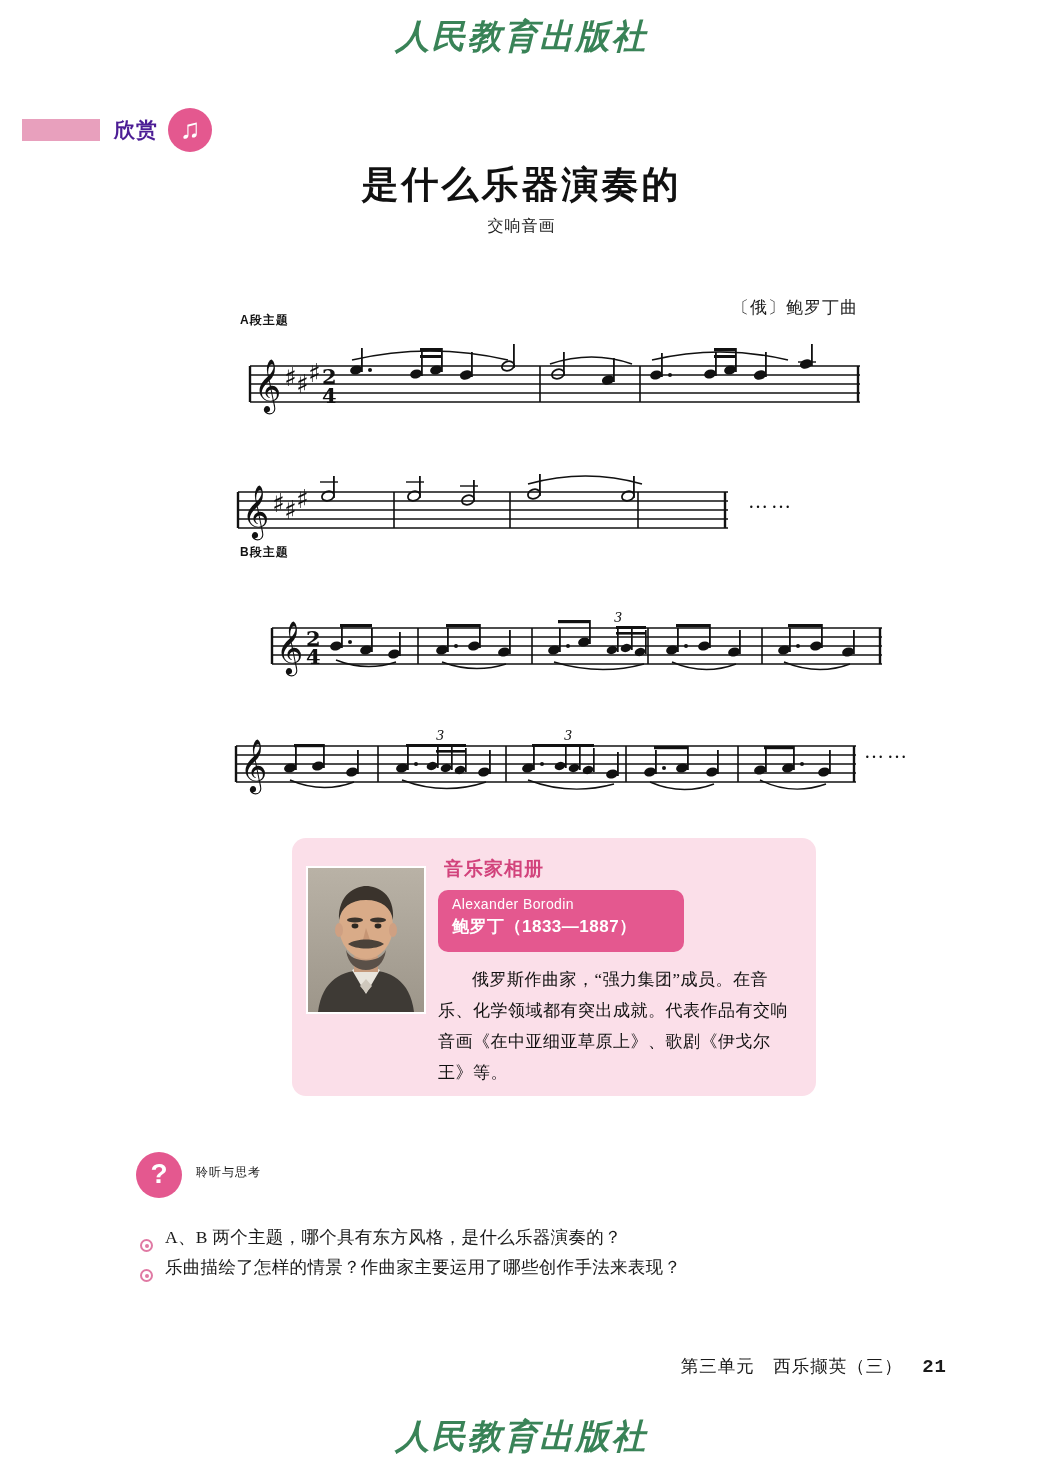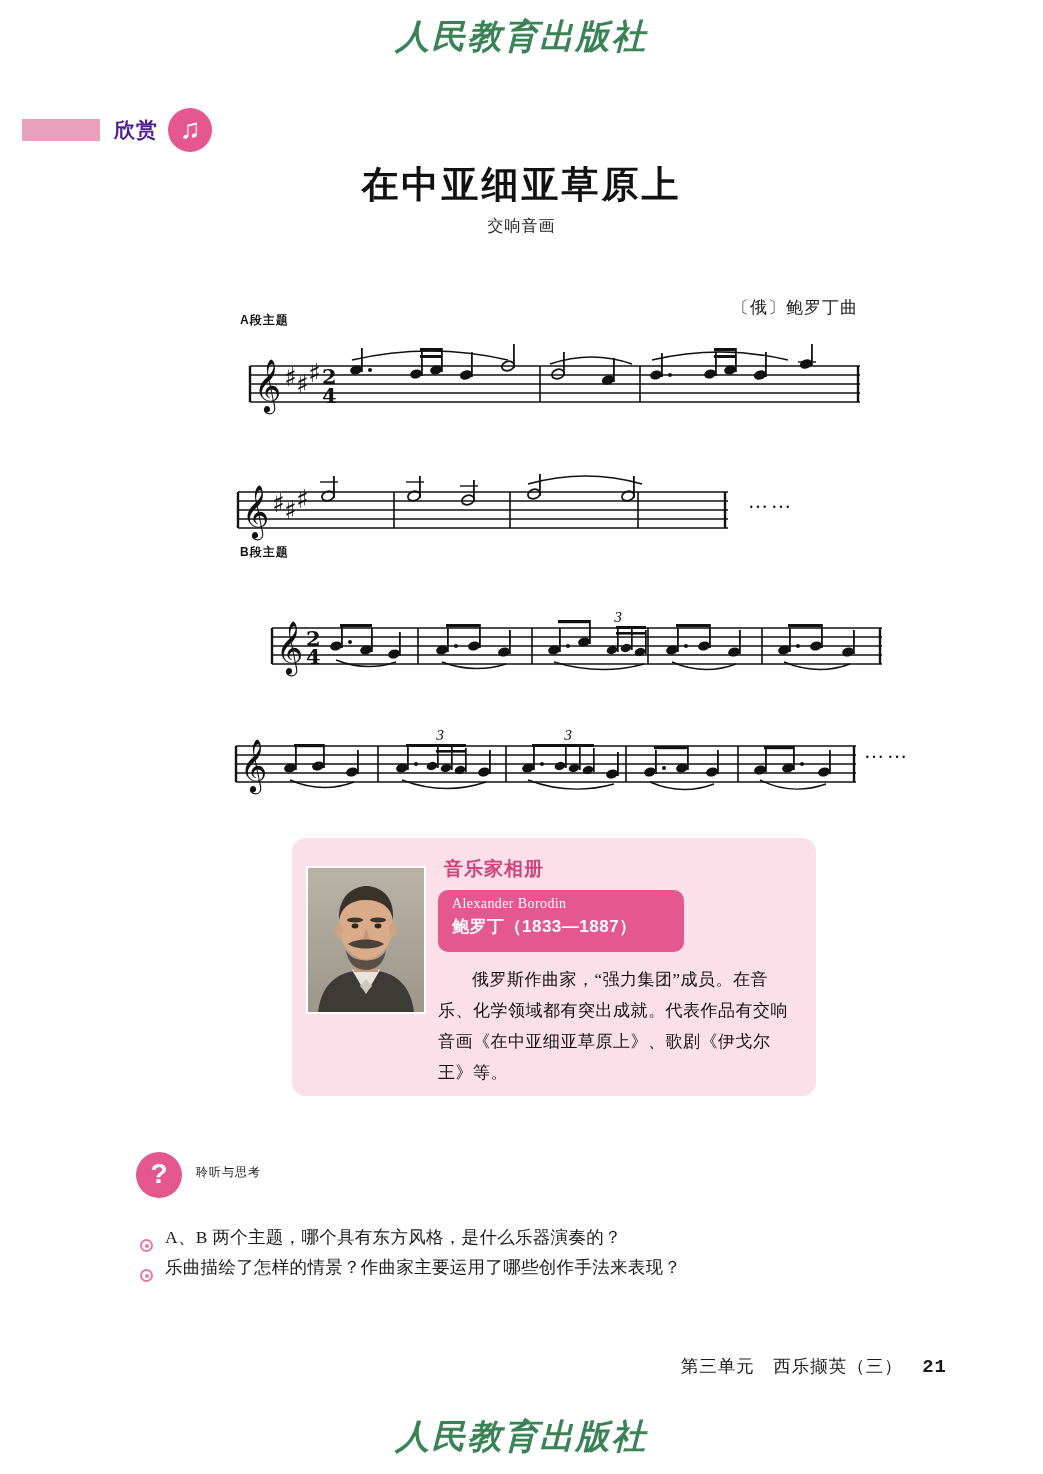--- a/index.html
+++ b/index.html
@@ -148,21 +148,21 @@
     position: absolute;
     left: 146px; top: 52px;
     width: 246px; height: 62px;
     background: #e4588f;
     border-radius: 10px;
     padding: 6px 14px;
   }
   .name-en {
     color: #ffffff;
     font-size: 14px;
-    font-family: Liberation Serif, serif;
+    font-family: Liberation Sans, sans-serif;
     letter-spacing: .4px;
   }
   .name-cn {
     color: #ffffff;
     font-family: "Liberation Sans", sans-serif;
     font-weight: bold;
     font-size: 17px;
     margin-top: 3px;
     letter-spacing: .5px;
   }
@@ -255,21 +255,21 @@
 <div class="publisher top">人民教育出版社</div>
 
 <div class="tag-row">
   <div class="tag-bar"></div>
   <div class="tag-label">欣赏</div>
   <div class="note-badge">
     <div class="glyph">♫</div>
   </div>
 </div>
 
-<div class="title">在中亚细亚草原上</div>
+<div class="title">是什么乐器演奏的</div>
 <div class="subtitle">交响音画</div>
 <div class="composer">〔俄〕鲍罗丁曲</div>
 
 <div class="section-label label-a">A段主题</div>
 <div class="section-label label-b">B段主题</div>
 
 <div class="staff-wrap" style="left:240px; top:330px;">
 <svg width="630" height="100" viewBox="0 0 630 100" xmlns="http://www.w3.org/2000/svg">
   <g stroke="#111" stroke-width="1.3">
     <line x1="10" y1="36" x2="620" y2="36"></line>

